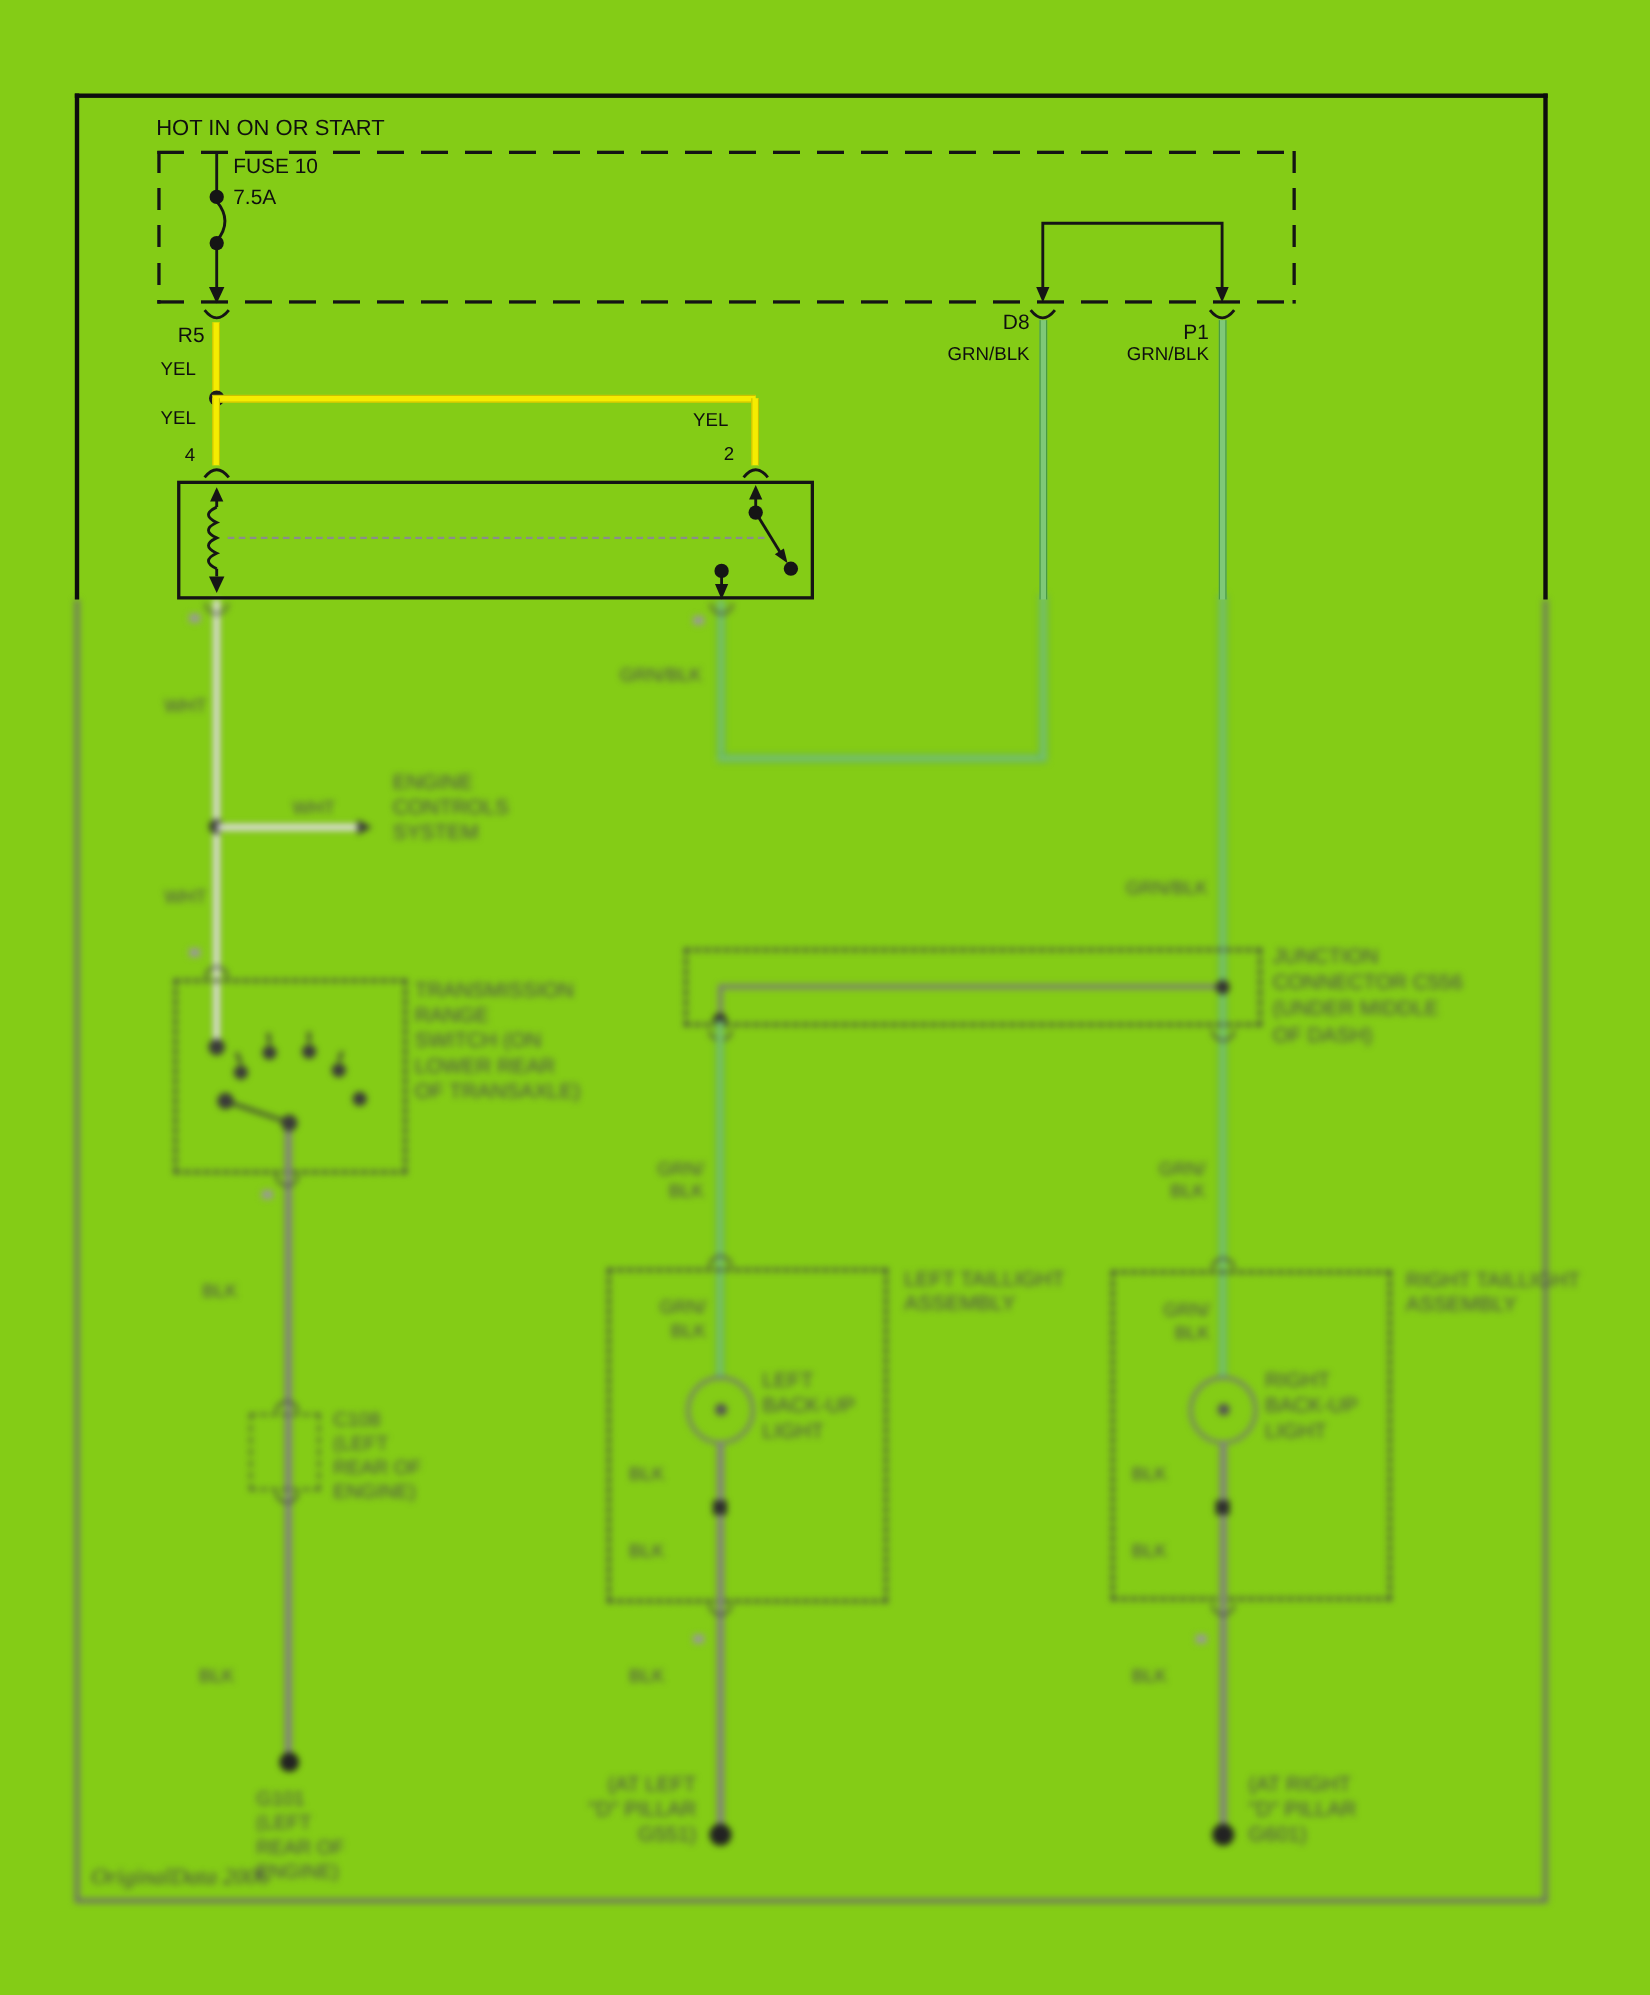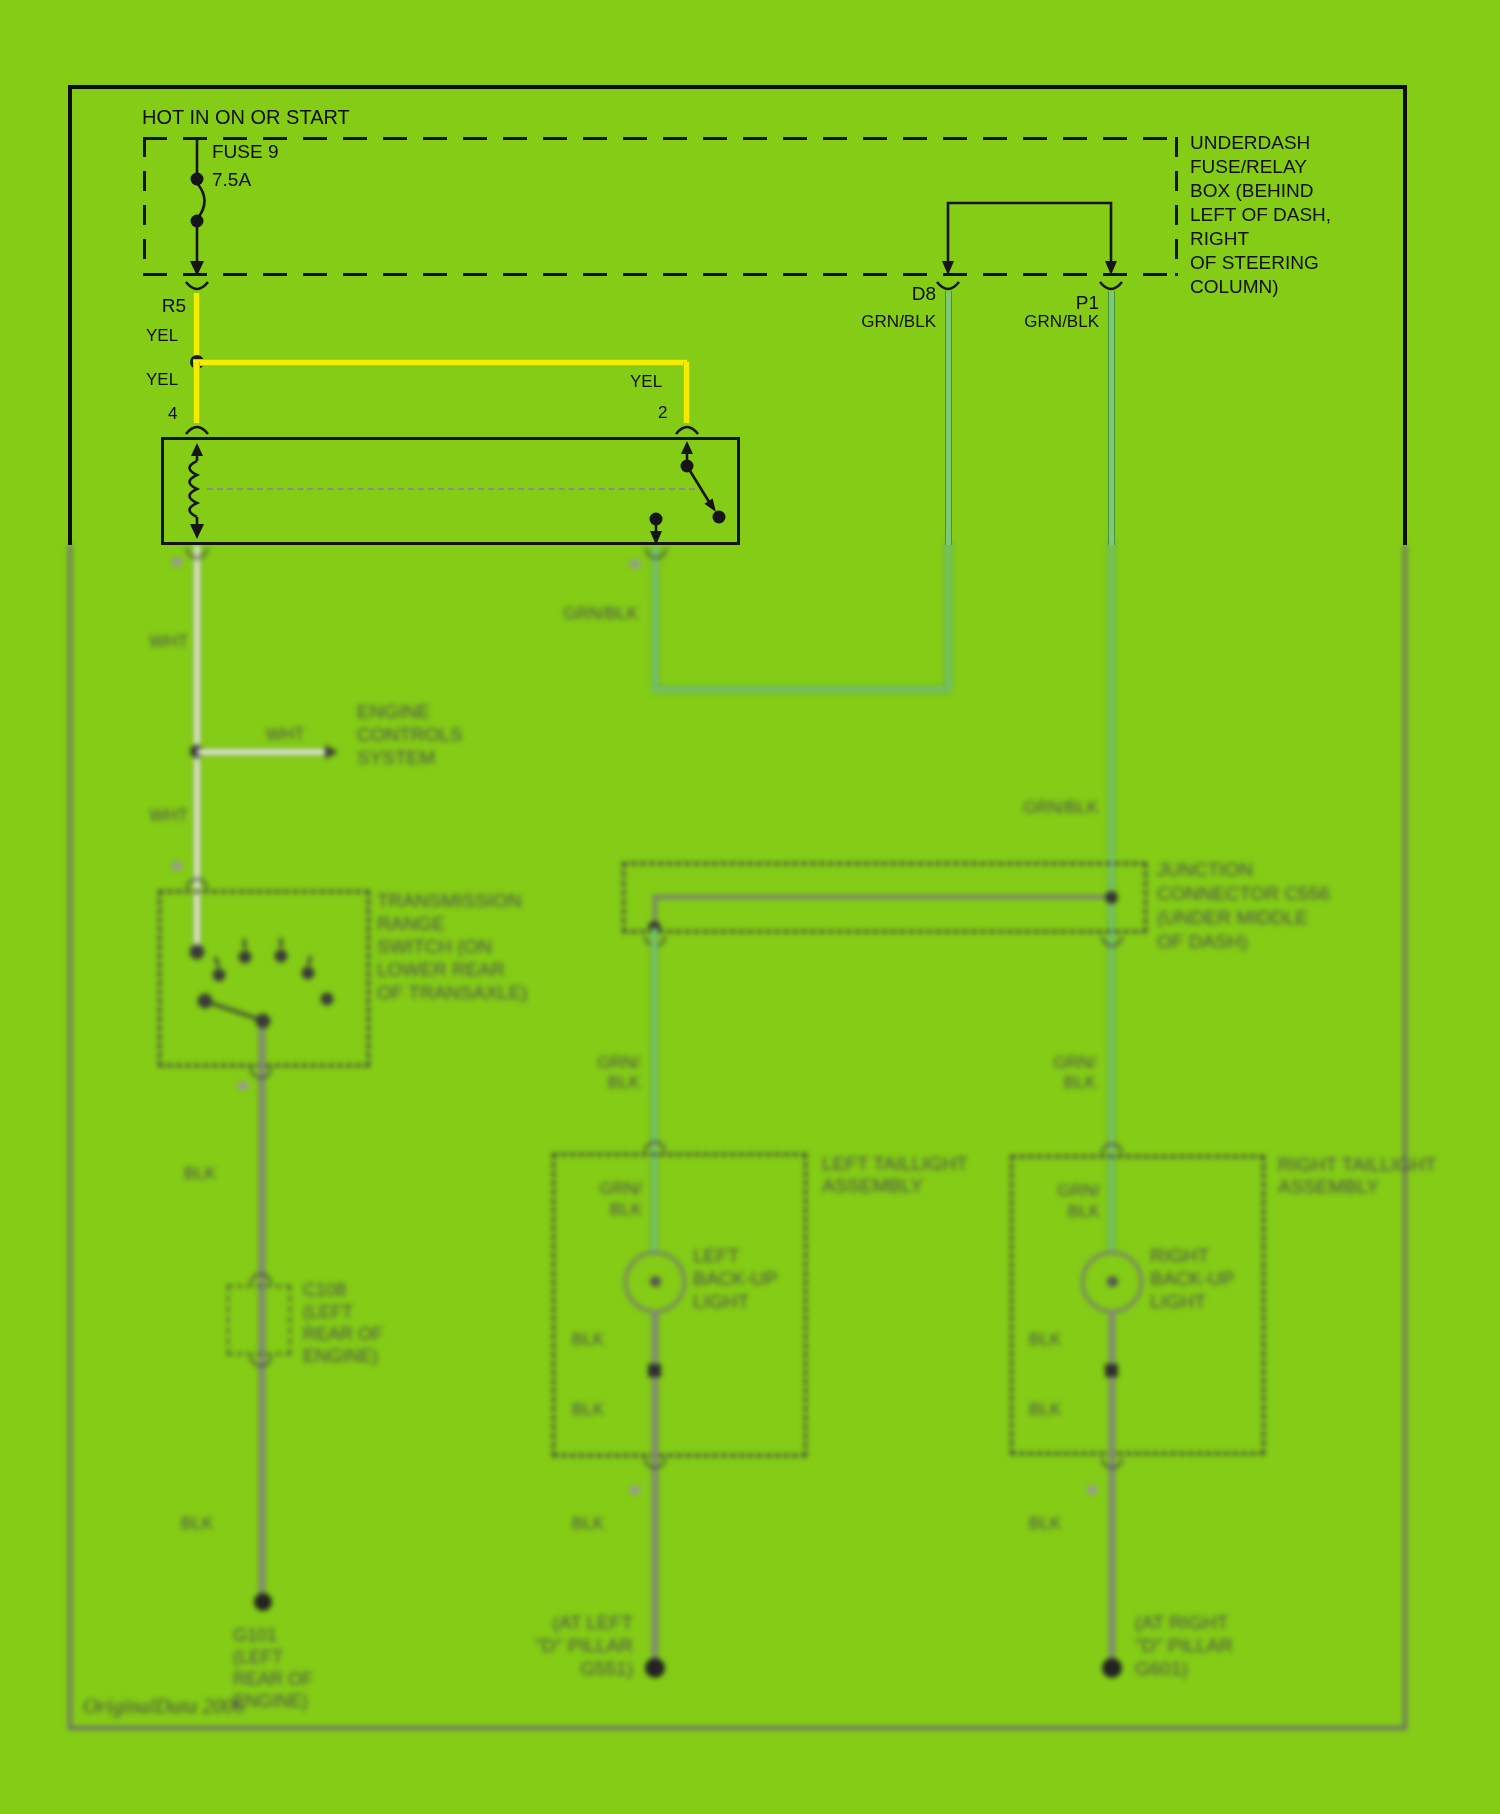--- a/index.html
+++ b/index.html
@@ -219,31 +219,22 @@
   <div class="abs" style="left:68px;top:85px;width:4px;height:460px;background:#0d0d0d;"></div>
   <div class="abs" style="left:1403px;top:85px;width:4px;height:460px;background:#0d0d0d;"></div>
 
   <div class="t" style="left:142px;top:105px;font-size:20px;">HOT IN ON OR START</div>
 
   <div class="abs" style="left:143px;top:137px;width:1035px;height:3px;background:repeating-linear-gradient(90deg,#141414 0 24px,transparent 24px 40px);"></div>
   <div class="abs" style="left:143px;top:273px;width:1035px;height:3px;background:repeating-linear-gradient(90deg,#141414 0 24px,transparent 24px 40px);"></div>
   <div class="abs" style="left:143px;top:137px;width:3px;height:139px;background:repeating-linear-gradient(180deg,#141414 0 20px,transparent 20px 34px);"></div>
   <div class="abs" style="left:1175px;top:137px;width:3px;height:139px;background:repeating-linear-gradient(180deg,#141414 0 20px,transparent 20px 34px);"></div>
 
-  <div class="t" style="left:1190px;top:131px;">
-    <div>UNDERDASH</div>
-    <div>FUSE/RELAY</div>
-    <div>BOX (BEHIND</div>
-    <div>LEFT OF DASH,</div>
-    <div>RIGHT</div>
-    <div>OF STEERING</div>
-    <div>COLUMN)</div>
-  </div>
-
-  <div class="t" style="left:212px;top:140px;">FUSE 9</div>
+
+  <div class="t" style="left:212px;top:140px;">FUSE 10</div>
   <div class="t" style="left:212px;top:168px;">7.5A</div>
   <div class="t rt" style="left:120px;top:294px;width:66px;">R5</div>
   <div class="t rt" style="left:880px;top:282px;width:56px;">D8</div>
   <div class="t rt" style="left:1043px;top:291px;width:56px;">P1</div>
   <div class="t sm rt" style="left:838px;top:312px;width:98px;">GRN/BLK</div>
   <div class="t sm rt" style="left:1001px;top:312px;width:98px;">GRN/BLK</div>
 
   <div class="vy" style="left:193px;top:293px;height:69px;"></div>
   <div class="t sm" style="left:146px;top:326px;">YEL</div>
   <div class="dot" style="left:190px;top:355px;width:14px;height:14px;"></div>

